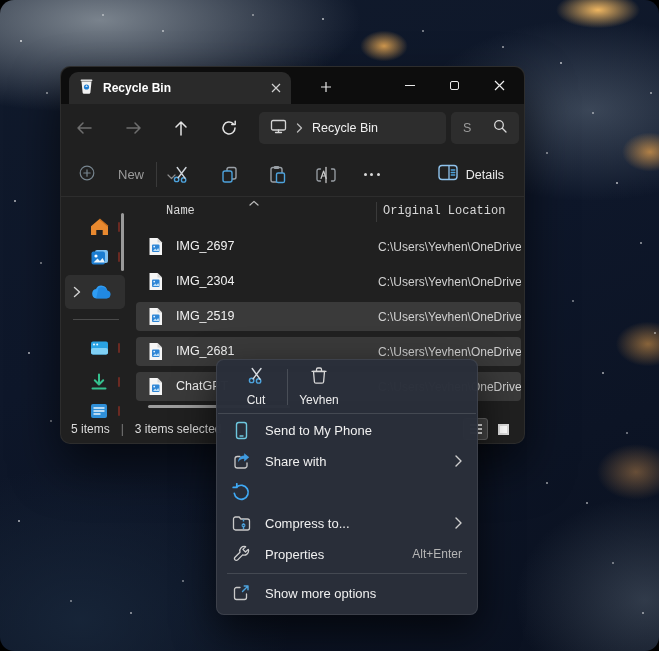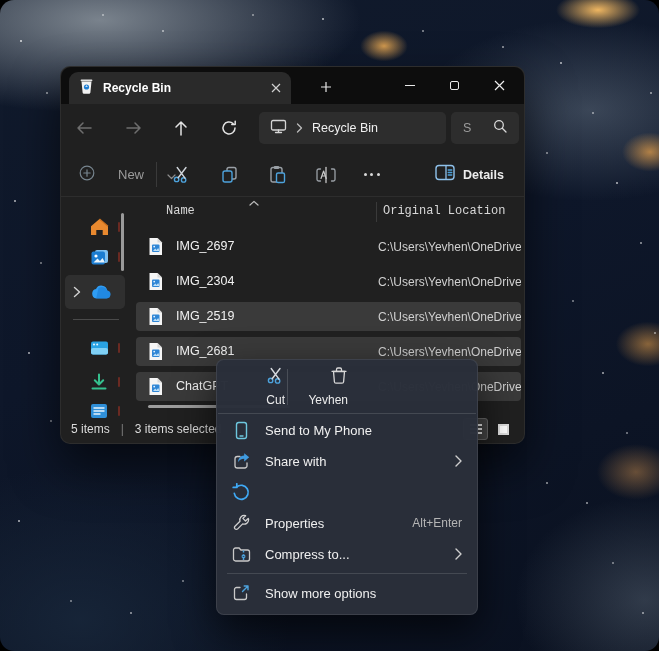--- a/index.html
+++ b/index.html
@@ -60,21 +60,21 @@
   .search-text { font-size:12.5px; color:#9b9b9b; }
 
   .toolbar { position:relative; height:45px; border-bottom:1px solid #2d2d2d; }
   .new-btn { position:absolute; left:8px; top:7px; height:31px; display:flex; align-items:center; gap:23px; padding:0 10px; border-radius:5px; }
   .new-label { font-size:13px; color:#9b9b9b; }
   .tb-div { position:absolute; left:95px; top:10px; width:1px; height:25px; background:#3a3a3a; }
   .tool-btn { position:absolute; top:7px; width:33px; height:31px; display:flex; align-items:center; justify-content:center; border-radius:5px; }
   .tb-cut{left:104px;} .tb-copy{left:152px;} .tb-paste{left:200px;} .tb-rename{left:248px;} .tb-more{left:294px;}
   .dots { display:flex; gap:3.5px; }
   .dots i { width:3px; height:3px; border-radius:50%; background:#d9d9d9; }
-  .details-btn { position:absolute; right:12px; top:7px; height:31px; display:flex; align-items:center; gap:8px; padding:0 8px; border-radius:5px;font-weight:bold; }
+  .details-btn { position:absolute; right:12px; top:7px; height:31px; display:flex; align-items:center; gap:8px; padding:0 8px; border-radius:5px; }
   .details-label { font-size:12.5px; color:#ececec; }
 
   .main { position:absolute; top:130px; left:0; right:0; bottom:28px; display:flex; }
   .sidebar { position:relative; width:72px; flex:none; }
   .side-item { position:absolute; left:20px; width:36px; height:28px; display:flex; align-items:center; justify-content:center; }
   .side-item::after { content:""; position:absolute; left:37px; top:9px; width:2px; height:10px; background:#6b2a22; border-radius:1px; }
   .si-home{top:16px;} .si-gallery{top:46px;} .si-desktop{top:137px;} .si-downloads{top:171px;} .si-documents{top:200px;}
   .onedrive-row { position:absolute; left:4px; right:8px; top:78px; height:34px; background:#2f2f2f; border-radius:5px;
     display:flex; align-items:center; }
   .od-chevron { margin-left:8px; display:flex; }
@@ -104,21 +104,21 @@
   .view-btn.active { background:#454545; border:1px solid #6a6a6a; }
   .vlines { display:flex; flex-direction:column; gap:2px; }
   .vlines i { width:12px; height:2px; background:#ececec; }
   .vsquare { width:11px; height:11px; border:2px solid #dedede; background:#fff; }
 
   
   .context-menu { position:absolute; left:216px; top:359px; width:262px; background:rgba(42,47,58,.985);
     border:1px solid rgba(255,255,255,.09); border-radius:8px; box-shadow:0 16px 40px rgba(0,0,0,.65);
     padding-bottom:5px; z-index:10; }
   .quick-row { height:53px; display:flex; align-items:center; padding-left:10px; }
-  .quick { width:58px; height:46px; display:flex; flex-direction:column; align-items:flex-end; justify-content:center; gap:5px; border-radius:4px; }
+  .quick { width:58px; height:46px; display:flex; flex-direction:column; align-items:center; justify-content:center; gap:5px; border-radius:4px; }
   .quick span { font-size:12px; color:#ececec; }
   .q-div { width:1px; height:36px; background:rgba(255,255,255,.15); margin:0 2px; }
   .menu-div { height:1px; background:rgba(255,255,255,.13); margin:0 1px; }
   .menu-div.inner { margin:4px 10px; }
   .mi { height:30px; display:flex; align-items:center; margin:1px 5px; padding:0 10px 0 9px; border-radius:4px; }
   .mi-icon { width:20px; display:flex; justify-content:center; margin-right:14px; }
   .mi-label { flex:1; font-size:13px; color:#f0f0f0; }
   .mi-shortcut { font-size:12px; color:#b5b5b5; }
   .mi-chevron { display:flex; }
 </style>
@@ -485,42 +485,42 @@
       <span class="mi-icon">
         <svg width="18" height="18" viewBox="0 0 18 18">
             <path d="M4.6 4A7 7 0 1 1 2.3 10.4" stroke="#3fa9f5" stroke-width="1.7" fill="none" stroke-linecap="round"></path>
             <path d="M4.8 0.8v3.6H1.2" stroke="#3fa9f5" stroke-width="1.7" fill="none" stroke-linecap="round" stroke-linejoin="round"></path>
           </svg>
       </span>
     </div>
 
     <div class="mi">
       <span class="mi-icon">
-        <svg width="18" height="18" viewBox="0 0 18 18">
-            <path d="M16.6 5.8a4.4 4.4 0 0 1-5.9 4.1l-5 5a1.9 1.9 0 0 1-2.7-2.7l5-5a4.4 4.4 0 0 1 5.6-5.5L10.9 4.4l2.6 2.6 2.7-2.6c.3.4.4.9.4 1.4z" stroke="#cfcfcf" stroke-width="1.3" fill="none" stroke-linejoin="round"></path>
-          </svg>
-      </span>
-      <span class="mi-label">Properties</span>
-      <span class="mi-shortcut">Alt+Enter</span>
-    </div>
-
-    <div class="mi">
-      <span class="mi-icon">
         <svg width="19" height="17" viewBox="0 0 19 17">
             <path d="M1.5 4A2 2 0 0 1 3.5 2h3.6l1.8 2h6.6a2 2 0 0 1 2 2v7a2 2 0 0 1-2 2h-12a2 2 0 0 1-2-2z" stroke="#c9c9c9" stroke-width="1.3" fill="none"></path>
             <path d="M11.5 4.5v10" stroke="#4da3dd" stroke-width="1.5" stroke-dasharray="2 1.7"></path>
             <rect x="10.2" y="9.3" width="2.6" height="2.2" rx=".6" stroke="#4da3dd" stroke-width="1.1" fill="none"></rect>
           </svg>
       </span>
       <span class="mi-label">Compress to...</span>
       <span class="mi-chevron">
         <svg width="7" height="12" viewBox="0 0 7 12">
             <path d="M1 1l5 5-5 5" stroke="#cfcfcf" stroke-width="1.4" fill="none" stroke-linecap="round" stroke-linejoin="round"></path>
           </svg>
       </span>
+    </div>
+
+    <div class="mi">
+      <span class="mi-icon">
+        <svg width="18" height="18" viewBox="0 0 18 18">
+            <path d="M16.6 5.8a4.4 4.4 0 0 1-5.9 4.1l-5 5a1.9 1.9 0 0 1-2.7-2.7l5-5a4.4 4.4 0 0 1 5.6-5.5L10.9 4.4l2.6 2.6 2.7-2.6c.3.4.4.9.4 1.4z" stroke="#cfcfcf" stroke-width="1.3" fill="none" stroke-linejoin="round"></path>
+          </svg>
+      </span>
+      <span class="mi-label">Properties</span>
+      <span class="mi-shortcut">Alt+Enter</span>
     </div>
 
     <div class="menu-div inner"></div>
 
     <div class="mi">
       <span class="mi-icon">
         <svg width="18" height="18" viewBox="0 0 18 18">
             <path d="M8 3.5H4.5a2 2 0 0 0-2 2v8a2 2 0 0 0 2 2h8a2 2 0 0 0 2-2V10" stroke="#c9c9c9" stroke-width="1.3" fill="none" stroke-linecap="round"></path>
             <path d="M10.5 7.5L16 2M16 2h-3.8M16 2v3.8" stroke="#4da3dd" stroke-width="1.4" fill="none" stroke-linecap="round" stroke-linejoin="round"></path>
           </svg>

